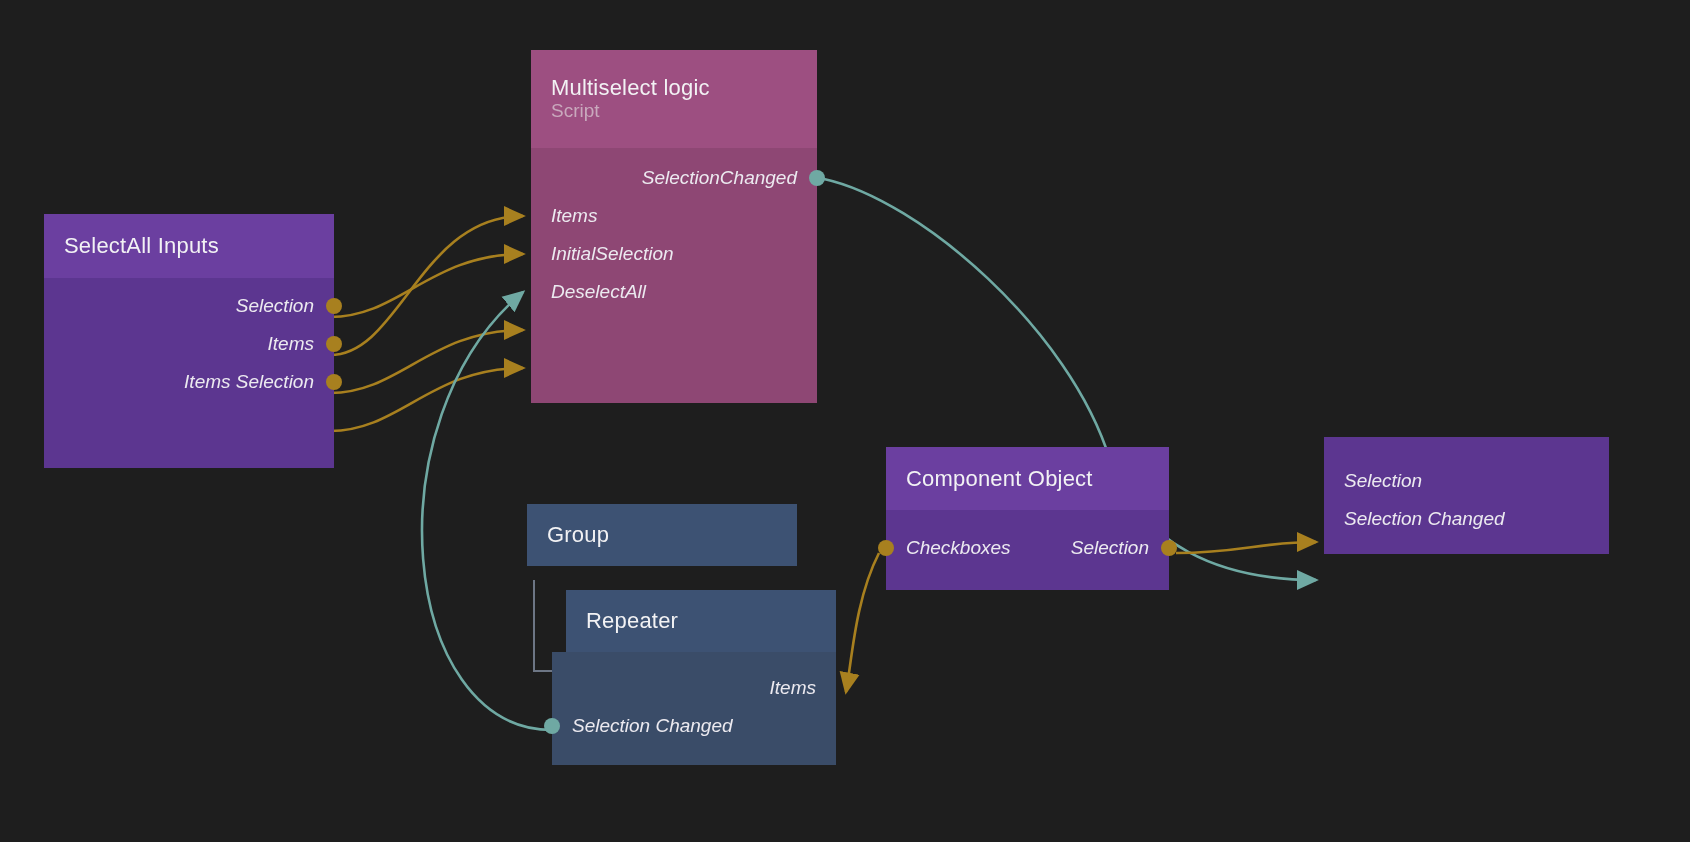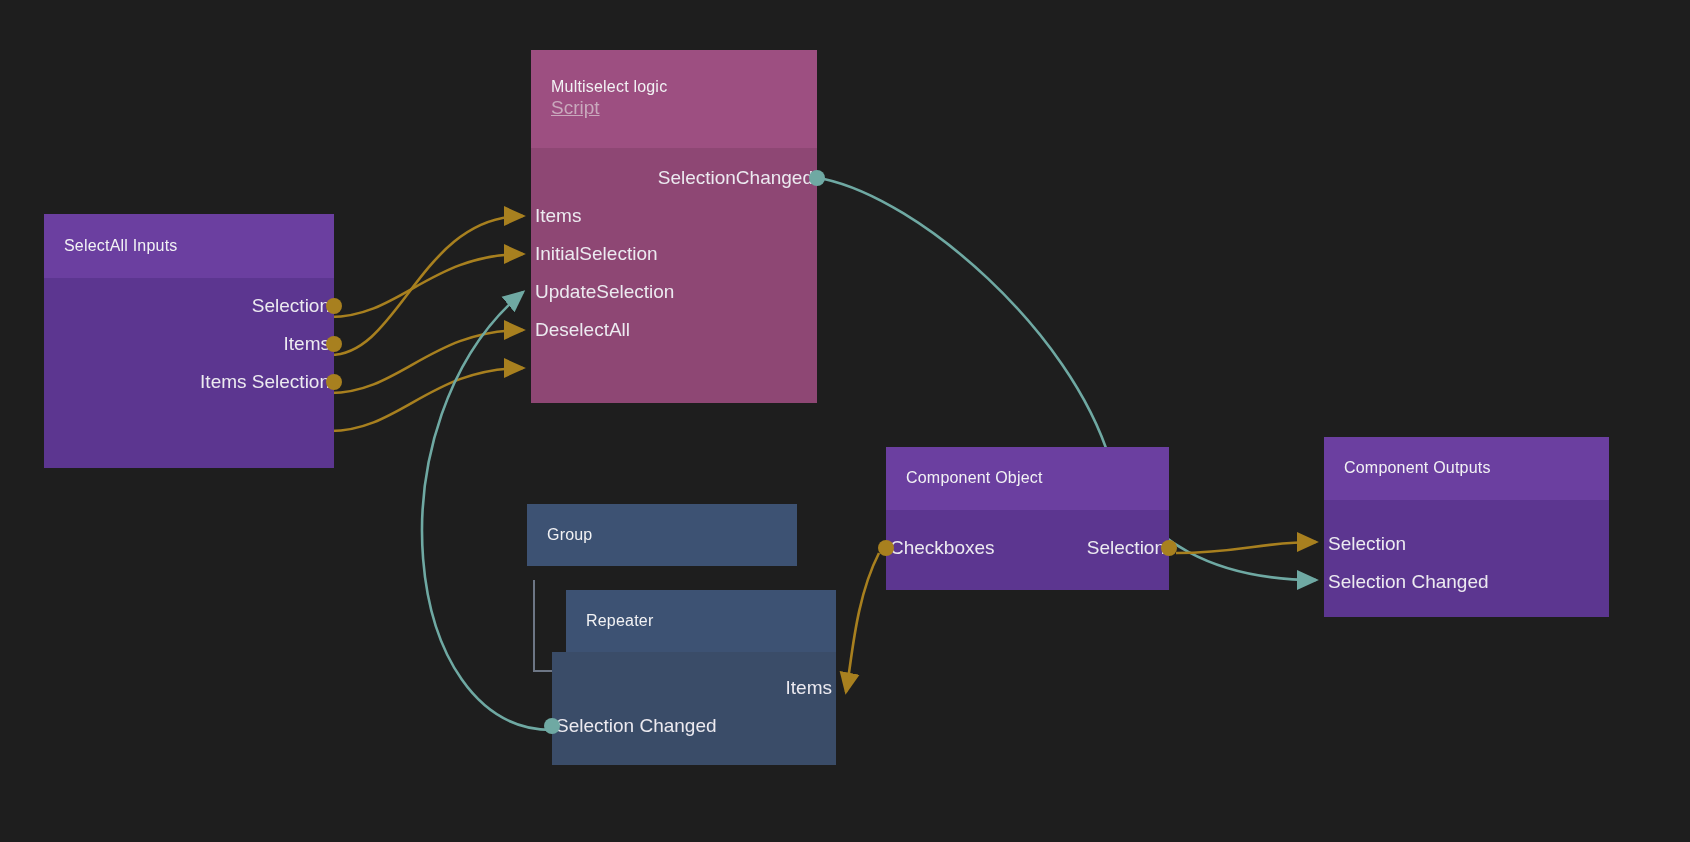--- a/index.html
+++ b/index.html
@@ -36,44 +36,44 @@
   }
   .node-header {
     box-sizing: border-box;
     padding: 0 20px;
     display: flex;
     flex-direction: column;
     justify-content: center;
   }
   .node-title {
     color: #f2f2f4;
-    font-size: 16px;
+    font-size: 22px;
     letter-spacing: 0.2px;
     line-height: 1.15;
     white-space: nowrap;
   }
   .node-subtitle {
     color: #c9a9bd;
     font-size: 19px;
     line-height: 1.2;
     white-space: nowrap;
-    text-decoration: underline;
   }
   .node-body {
     box-sizing: border-box;
     position: relative;
   }
   .port-row {
     position: relative;
     height: 38px;
     display: flex;
     align-items: center;
     box-sizing: border-box;
-    padding: 0 4px;
+    padding: 0 20px;
     white-space: nowrap;
+    font-style: italic;
   }
   .port-label {
     color: #eceaf0;
     font-size: 19px;
     line-height: 1;
   }
   .row-left  { justify-content: flex-start; }
   .row-right { justify-content: flex-end; }
   .row-both  { justify-content: space-between; }
 
@@ -165,23 +165,20 @@
           <circle cx="9" cy="9" r="8" fill="#6fa9a3"></circle>
         </svg>
       </div>
       <div class="port-row row-left">
         <span class="port-label">Items</span>
       </div>
       <div class="port-row row-left">
         <span class="port-label">InitialSelection</span>
       </div>
       <div class="port-row row-left">
-        <span class="port-label">UpdateSelection</span>
-      </div>
-      <div class="port-row row-left">
         <span class="port-label">DeselectAll</span>
       </div>
     </div>
   </div>
 
   <div class="node slate" style="left:513px; top:504px; width:284px; height:62px;">
     <div class="node-header" style="height:62px;">
       <div class="node-title">Group</div>
     </div>
   </div>
@@ -217,23 +214,20 @@
           <circle cx="9" cy="9" r="8" fill="#a8801f"></circle>
         </svg>
         <svg style="position:absolute; right:-9px; top:11px;" width="18" height="18">
           <circle cx="9" cy="9" r="8" fill="#a8801f"></circle>
         </svg>
       </div>
     </div>
   </div>
 
   <div class="node purple" style="left:1324px; top:437px; width:285px; height:180px;">
-    <div class="node-header" style="height:63px;">
-      <div class="node-title">Component Outputs</div>
-    </div>
     <div class="node-body" style="height:117px; padding-top:24px;">
       <div class="port-row row-left">
         <span class="port-label">Selection</span>
       </div>
       <div class="port-row row-left">
         <span class="port-label">Selection Changed</span>
       </div>
     </div>
   </div>
 

